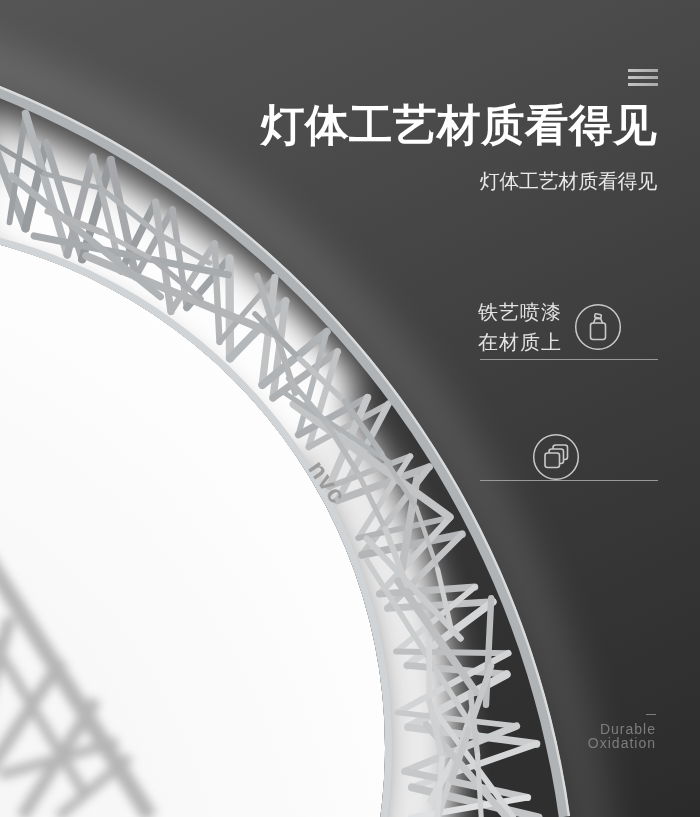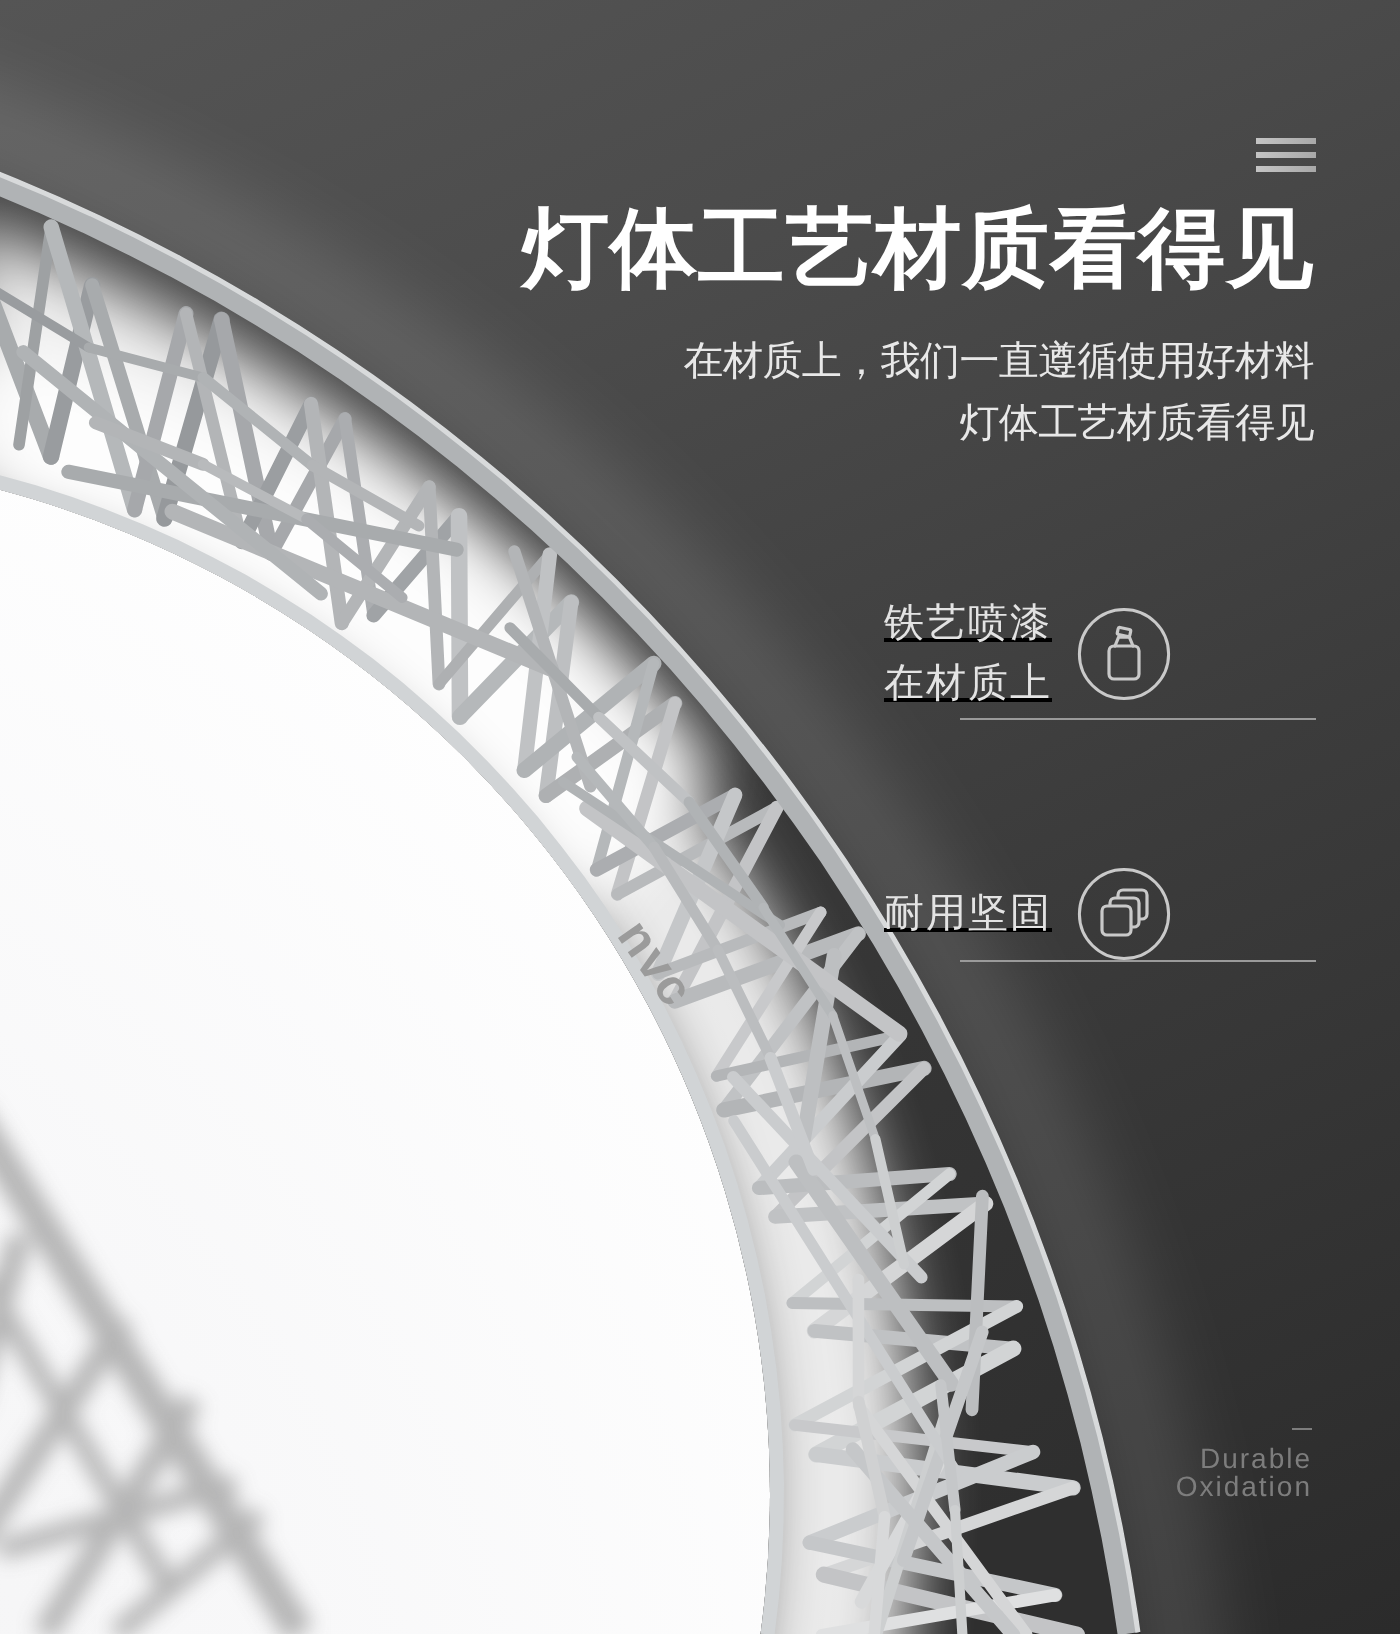--- a/index.html
+++ b/index.html
@@ -8,21 +8,21 @@
     background:linear-gradient(155deg,#555 0%,#4b4b4b 26%,#3c3c3c 58%,#2b2b2b 100%);
     font-family:"Liberation Sans","DejaVu Sans",sans-serif;
   }
   .stage svg.scene{position:absolute;inset:0;z-index:1;display:block;}
   .overlay{position:absolute;z-index:2;}
   .menu{right:42px;top:69px;width:30px;}
   .menu span{display:block;height:3px;margin-bottom:4px;background:linear-gradient(90deg,#c4c4c4,#a9a9a9);}
   .headline{top:99px;right:43px;color:#fff;font-size:43.5px;font-weight:700;letter-spacing:.5px;line-height:1.2;white-space:nowrap;}
   .subtitle{top:166px;right:43px;text-align:right;color:#e8e8e8;font-size:20px;line-height:31px;letter-spacing:-.3px;}
   .feature{right:42px;width:216px;}
-  .feature .row{display:flex;justify-content:flex-start;align-items:center;gap:12px;text-decoration:underline;}
+  .feature .row{display:flex;justify-content:center;align-items:center;gap:12px;}
   .feature .txt{text-align:right;color:#e3e3e3;font-size:20px;line-height:30px;letter-spacing:1px;}
   .feature svg.badge{width:48px;height:48px;flex:0 0 48px;}
   .feature .divider{height:1px;width:178px;margin-left:auto;background:#9a9a9a;}
   .f1{top:297px;} .f1 .divider{margin-top:2px;}
   .f2{top:433px;} .f2 .divider{margin-top:-1px;}
   .footnote{top:714px;right:44px;text-align:right;color:#7d7d7d;font-size:14px;line-height:14px;letter-spacing:1px;}
   .footnote .dash{width:10px;height:1px;background:#7d7d7d;margin:0 0 7px auto;}
   .brand{left:326px;top:455px;color:#9b9b9b;font-size:25px;font-weight:700;letter-spacing:1px;
          transform:rotate(55deg);transform-origin:0 0;}
 </style>
@@ -179,21 +179,20 @@
   <div class="overlay brand">nvc</div>
 
   <div class="overlay menu">
     <span></span>
       <span></span>
       <span></span>
   </div>
 
   <h1 class="overlay headline" style="margin:0">灯体工艺材质看得见</h1>
   <div class="overlay subtitle">
-    <div>在材质上，我们一直遵循使用好材料</div>
     <div>灯体工艺材质看得见</div>
   </div>
 
   <div class="overlay feature f1">
     <div class="row">
       <div class="txt">
         <div>铁艺喷漆</div>
         <div>在材质上</div>
       </div>
       <svg class="badge" viewBox="0 0 48 48">
@@ -204,21 +203,20 @@
           <rect x="20.8" y="11.2" width="6.4" height="3.6" rx="0.8" transform="rotate(12 24 13)"></rect>
         </g>
       </svg>
     </div>
     <div class="divider"></div>
   </div>
 
   <div class="overlay feature f2">
     <div class="row">
       <div class="txt">
-        <div>耐用坚固</div>
       </div>
       <svg class="badge" viewBox="0 0 48 48">
         <circle cx="24" cy="24" r="22.3" fill="none" stroke="#c9c9c9" stroke-width="1.5"></circle>
         <g stroke="#c9c9c9" stroke-width="1.6" stroke-linejoin="round">
           <rect x="21" y="12" width="14.5" height="14.5" rx="2.5" fill="none"></rect>
           <rect x="17" y="16" width="14.5" height="14.5" rx="2.5" fill="#3e3e3e"></rect>
           <rect x="13" y="20" width="14.5" height="14.5" rx="2.5" fill="#3e3e3e"></rect>
         </g>
       </svg>
     </div>

